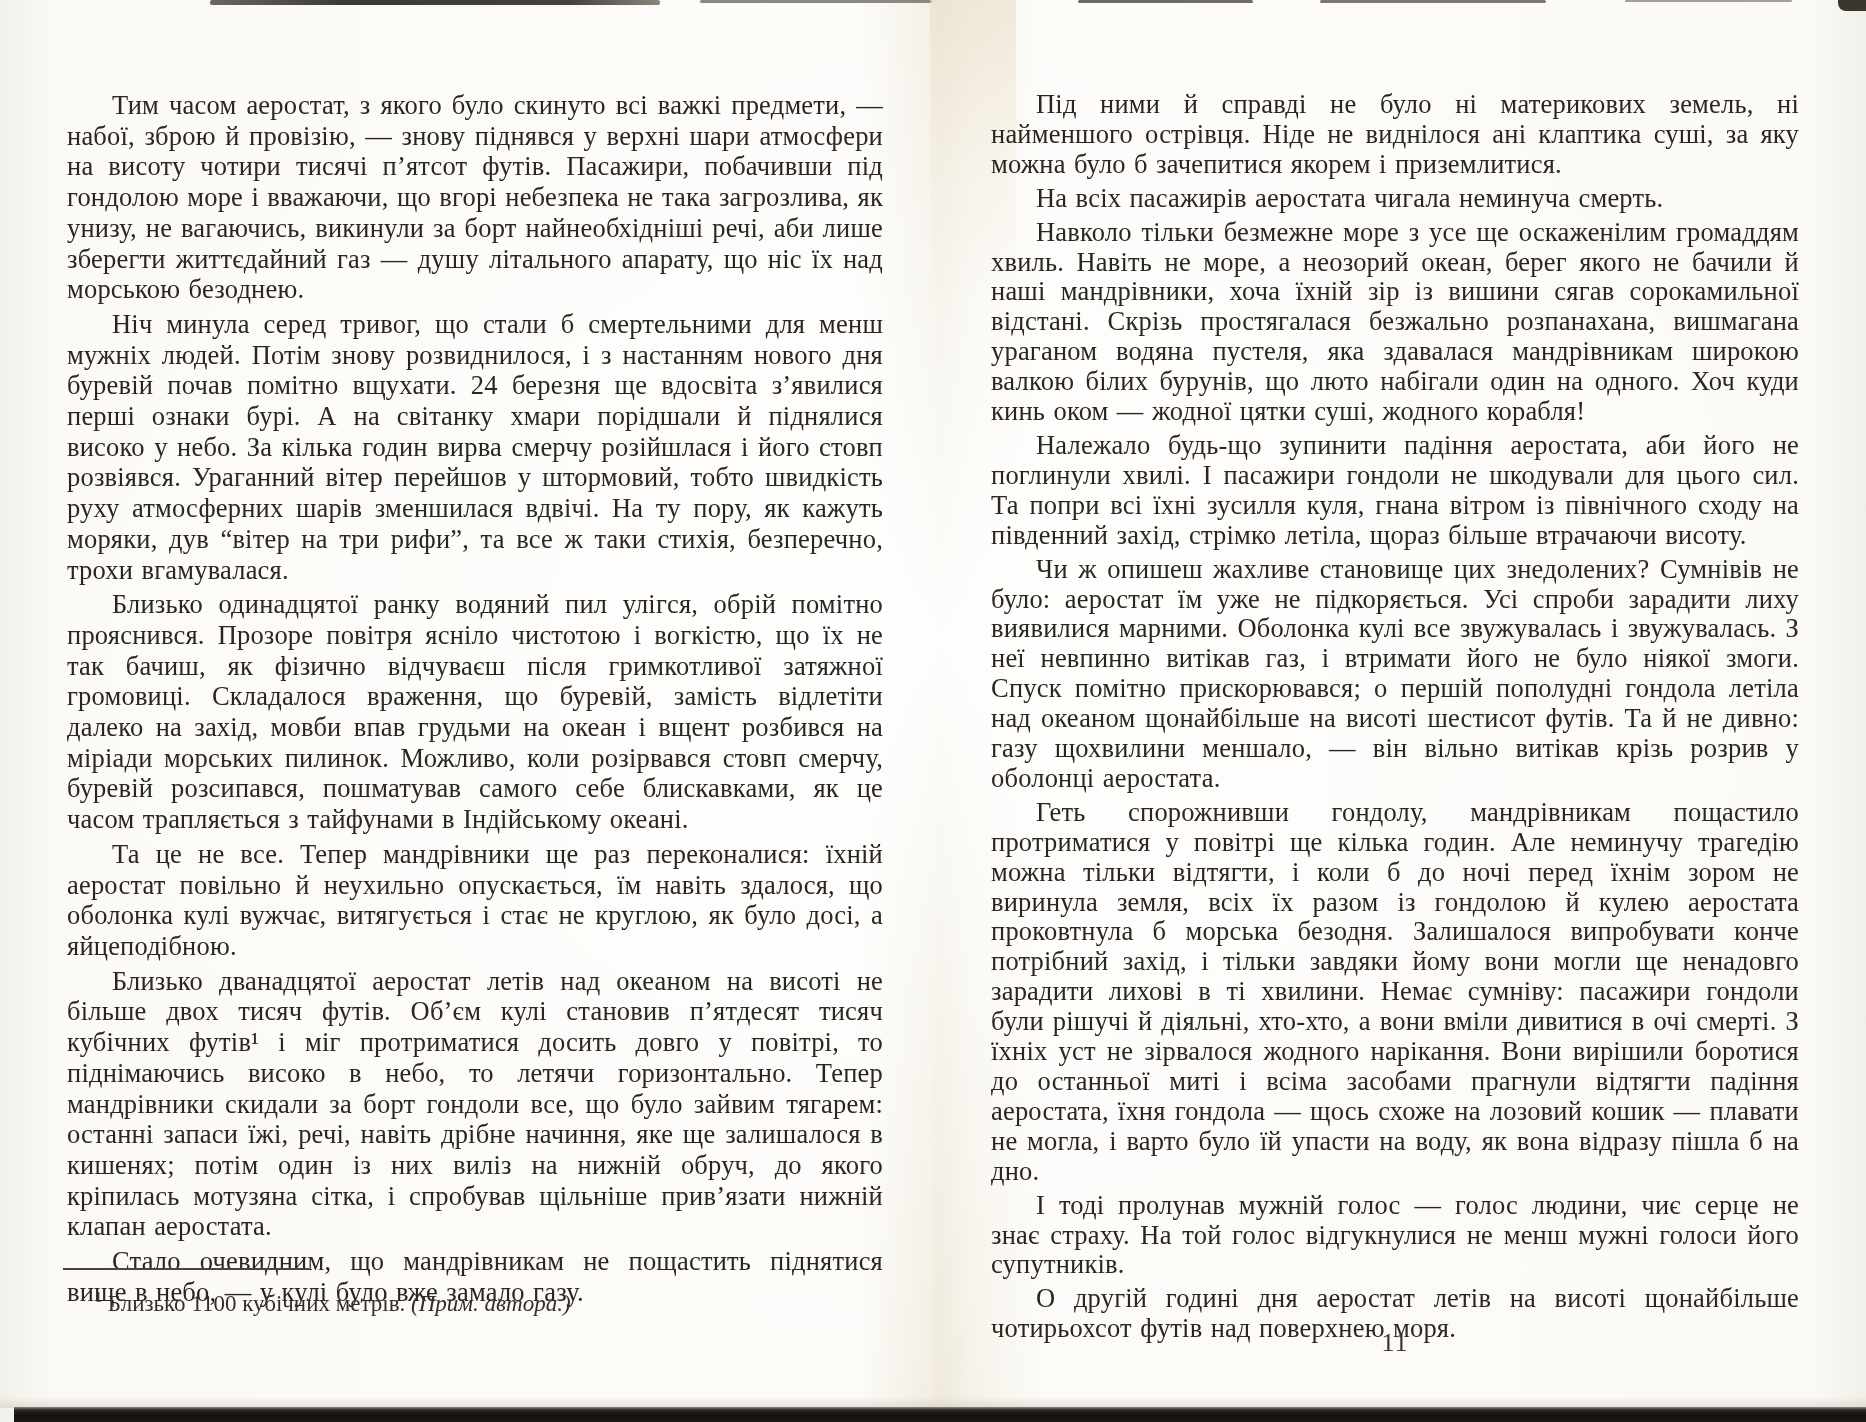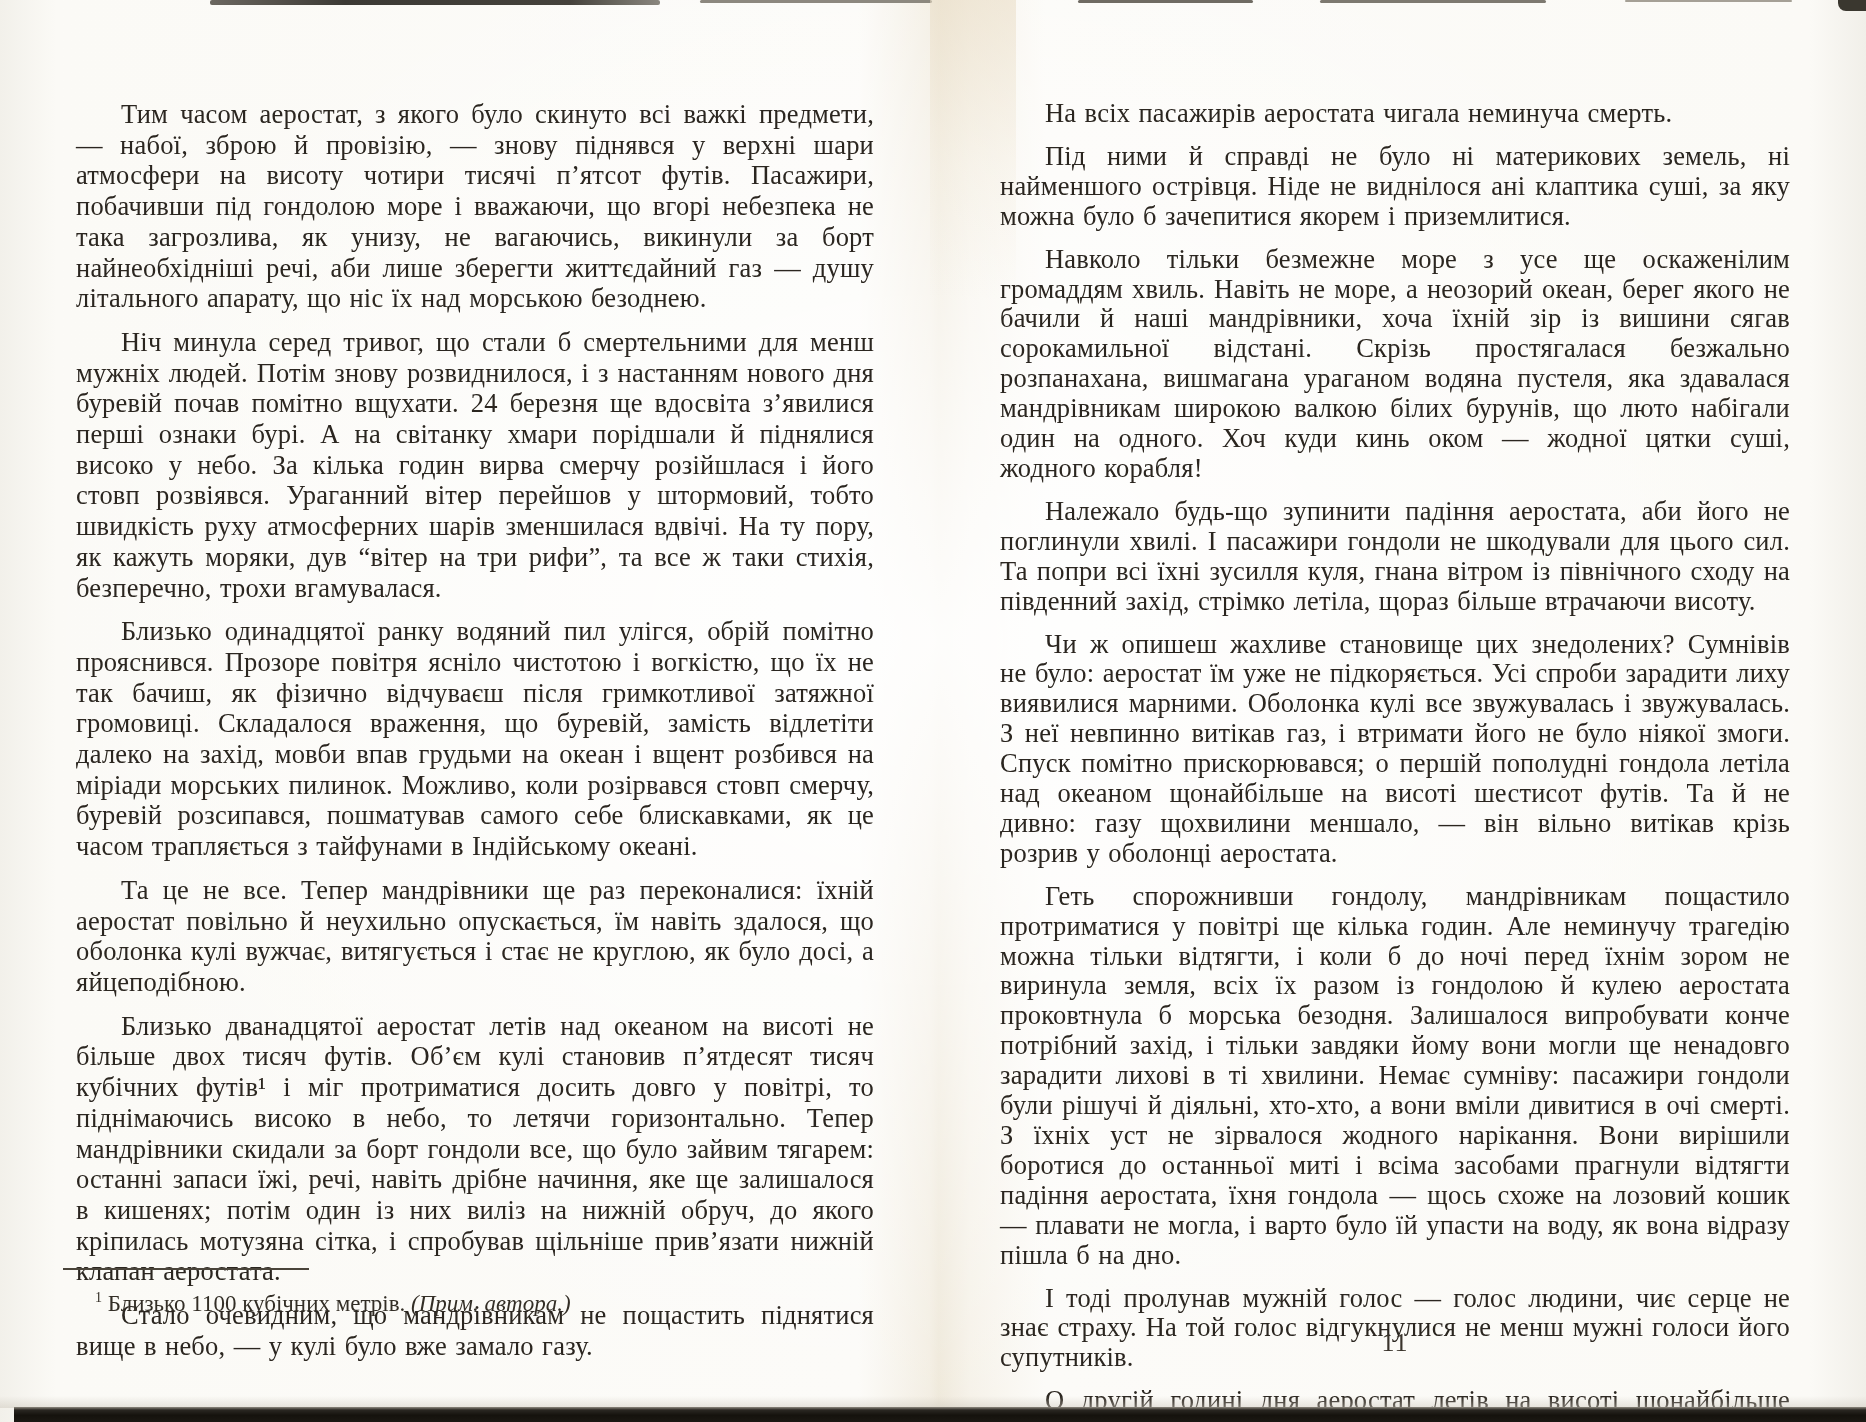--- a/index.html
+++ b/index.html
@@ -35,21 +35,21 @@
   .bottom-bar-fade{
     position:absolute;left:0;top:1396px;width:1866px;height:12px;
     background:linear-gradient(180deg,rgba(220,215,205,0),rgba(205,199,188,0.5));
   }
 
   .page{position:absolute;top:86px;}
   .page.left-page{left:63px;width:824px;}
   .page.right-page{left:987px;width:816px;}
 
   .para{
-    margin:13px;
+    margin:4px;
     text-indent:45px;
     text-align:justify;
     font-size:26.5px;
     line-height:30.7px;
     letter-spacing:0.2px;
     word-spacing:1.5px;
   }
   .right-page .para{line-height:29.9px;}
 
   .footnote-rule{
@@ -95,22 +95,22 @@
       </div>
   </div>
 
   <div class="footnote-rule"></div>
   <div class="footnote">
     <sup>1</sup><span> Близько 1100 кубічних метрів. </span><span class="fn-italic">(Прим. автора.)</span>
   </div>
 
   <div class="page right-page">
     <div>
+        <p class="para">Під ними й справді не було ні материкових земель, ні найменшого острівця. Ніде не виднілося ані клаптика суші, за яку можна було б зачепитися якорем і приземлитися.</p>
         <p class="para">На всіх пасажирів аеростата чигала неминуча смерть.</p>
-        <p class="para">Під ними й справді не було ні материкових земель, ні найменшого острівця. Ніде не виднілося ані клаптика суші, за яку можна було б зачепитися якорем і приземлитися.</p>
         <p class="para">Навколо тільки безмежне море з усе ще оскаженілим громаддям хвиль. Навіть не море, а неозорий океан, берег якого не бачили й наші мандрівники, хоча їхній зір із вишини сягав сорокамильної відстані. Скрізь простягалася безжально розпанахана, вишмагана ураганом водяна пустеля, яка здавалася мандрівникам широкою валкою білих бурунів, що люто набігали один на одного. Хоч куди кинь оком — жодної цятки суші, жодного корабля!</p>
         <p class="para">Належало будь-що зупинити падіння аеростата, аби його не поглинули хвилі. І пасажири гондоли не шкодували для цього сил. Та попри всі їхні зусилля куля, гнана вітром із північного сходу на південний захід, стрімко летіла, щораз більше втрачаючи висоту.</p>
         <p class="para">Чи ж опишеш жахливе становище цих знедолених? Сумнівів не було: аеростат їм уже не підкоряється. Усі спроби зарадити лиху виявилися марними. Оболонка кулі все звужувалась і звужувалась. З неї невпинно витікав газ, і втримати його не було ніякої змоги. Спуск помітно прискорювався; о першій пополудні гондола летіла над океаном щонайбільше на висоті шестисот футів. Та й не дивно: газу щохвилини меншало, — він вільно витікав крізь розрив у оболонці аеростата.</p>
         <p class="para">Геть спорожнивши гондолу, мандрівникам пощастило протриматися у повітрі ще кілька годин. Але неминучу трагедію можна тільки відтягти, і коли б до ночі перед їхнім зором не виринула земля, всіх їх разом із гондолою й кулею аеростата проковтнула б морська безодня. Залишалося випробувати конче потрібний захід, і тільки завдяки йому вони могли ще ненадовго зарадити лихові в ті хвилини. Немає сумніву: пасажири гондоли були рішучі й діяльні, хто-хто, а вони вміли дивитися в очі смерті. З їхніх уст не зірвалося жодного нарікання. Вони вирішили боротися до останньої миті і всіма засобами прагнули відтягти падіння аеростата, їхня гондола — щось схоже на лозовий кошик — плавати не могла, і варто було їй упасти на воду, як вона відразу пішла б на дно.</p>
         <p class="para">І тоді пролунав мужній голос — голос людини, чиє серце не знає страху. На той голос відгукнулися не менш мужні голоси його супутників.</p>
         <p class="para">О другій годині дня аеростат летів на висоті щонайбільше чотирьохсот футів над поверхнею моря.</p>
       </div>
   </div>
   <div class="pagenum pn-right">11</div>
 

